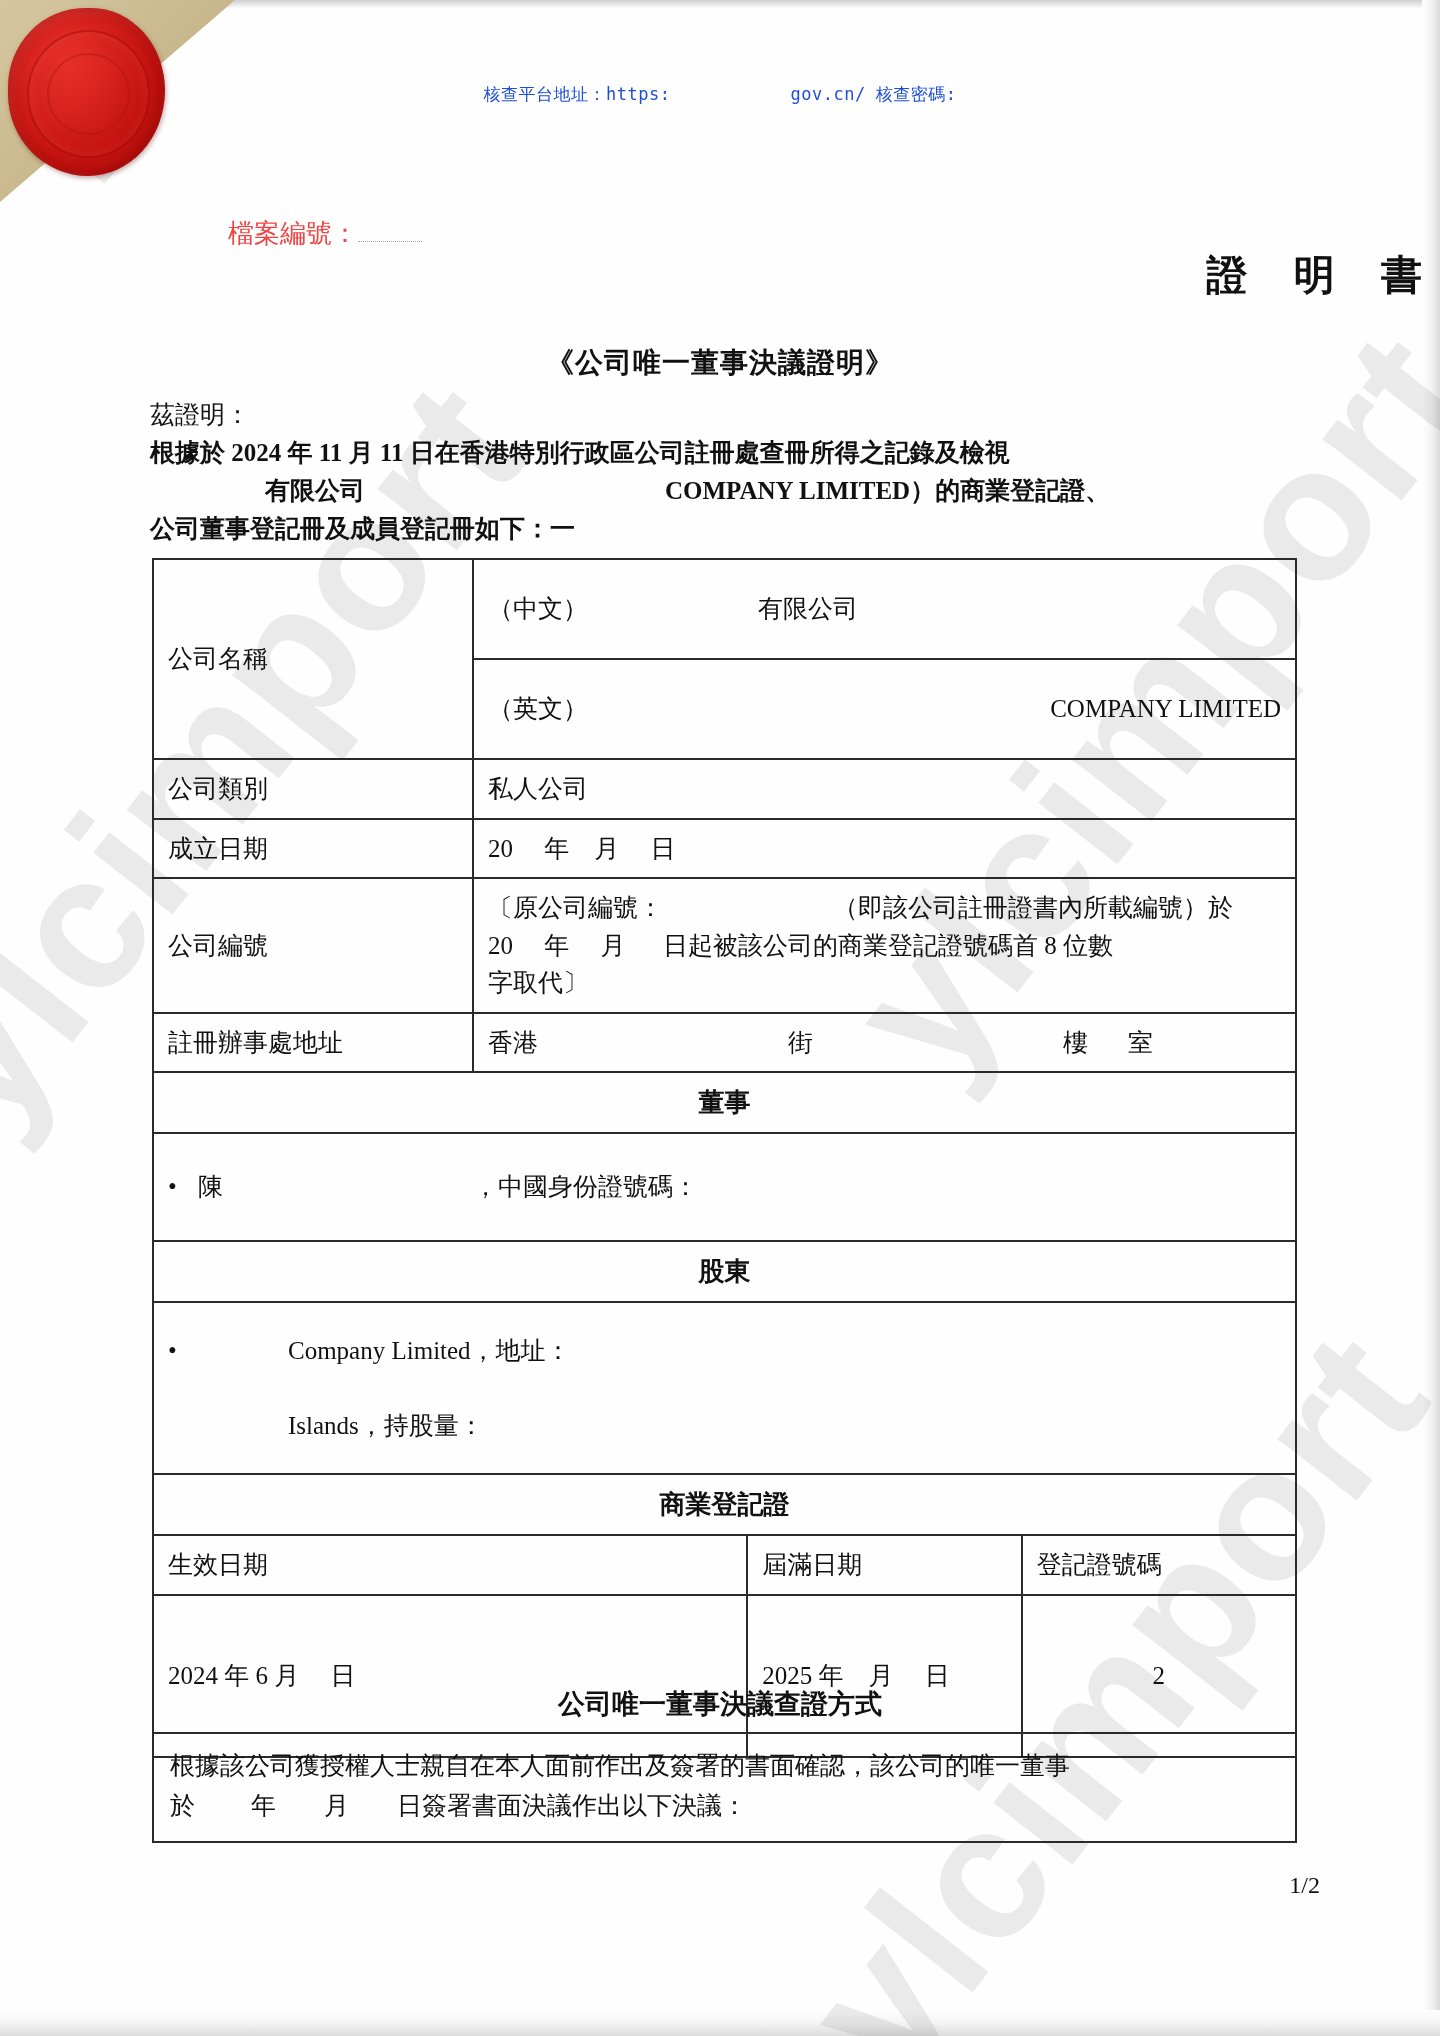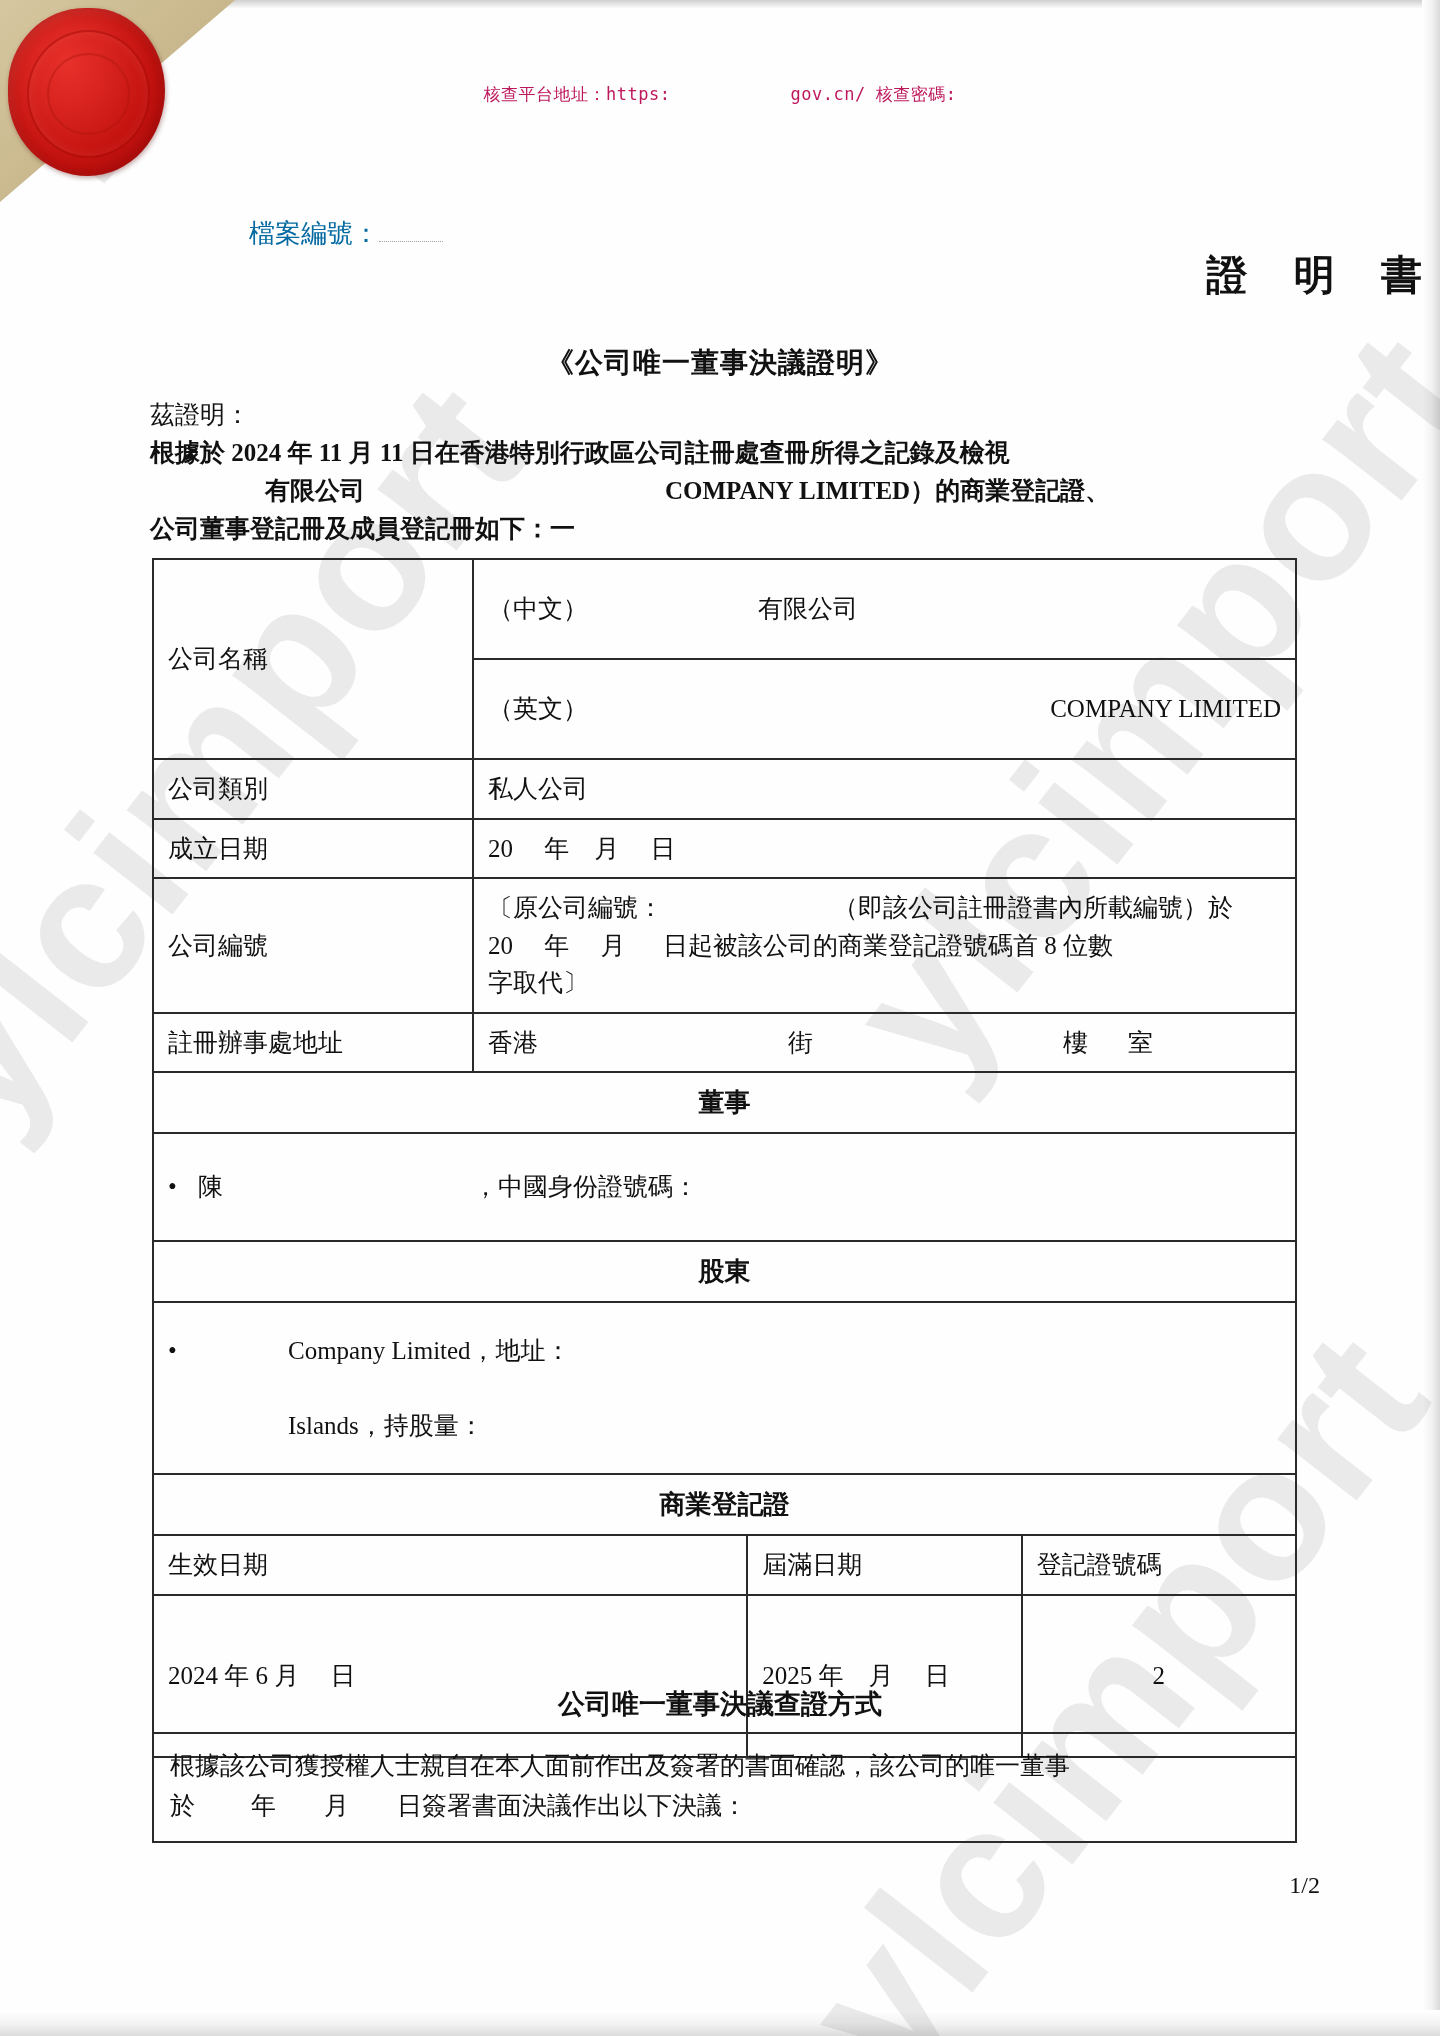--- a/index.html
+++ b/index.html
@@ -115,32 +115,31 @@
     width: 1440px; height: 2036px;
   }
   .verify-line {
     position: absolute;
     top: 83px;
     left: 0; width: 1440px;
     text-align: center;
     font-family: "DejaVu Sans Mono", "Liberation Mono", monospace;
     font-size: 17px;
     letter-spacing: 0.5px;
-    color: #be185d;
+    color: #1d4ed8;
   }
   .verify-line .gap { display: inline-block; width: 120px; }
   .verify-line .gap-sm { display: inline-block; width: 10px; }
 
   .file-no {
     position: absolute;
     top: 216px; left: 228px;
     font-size: 26px;
-    color: #0369a1;
+    color: #ef4444;
     font-family: Liberation Serif, serif;
-    margin-left: 21px;
   }
   .file-no .blank {
     display: inline-block;
     width: 64px;
     border-bottom: 1px dotted rgba(0,0,0,0.35);
   }
 
   .doc-title {
     position: absolute;
     top: 248px; left: 0; width: 1440px;

